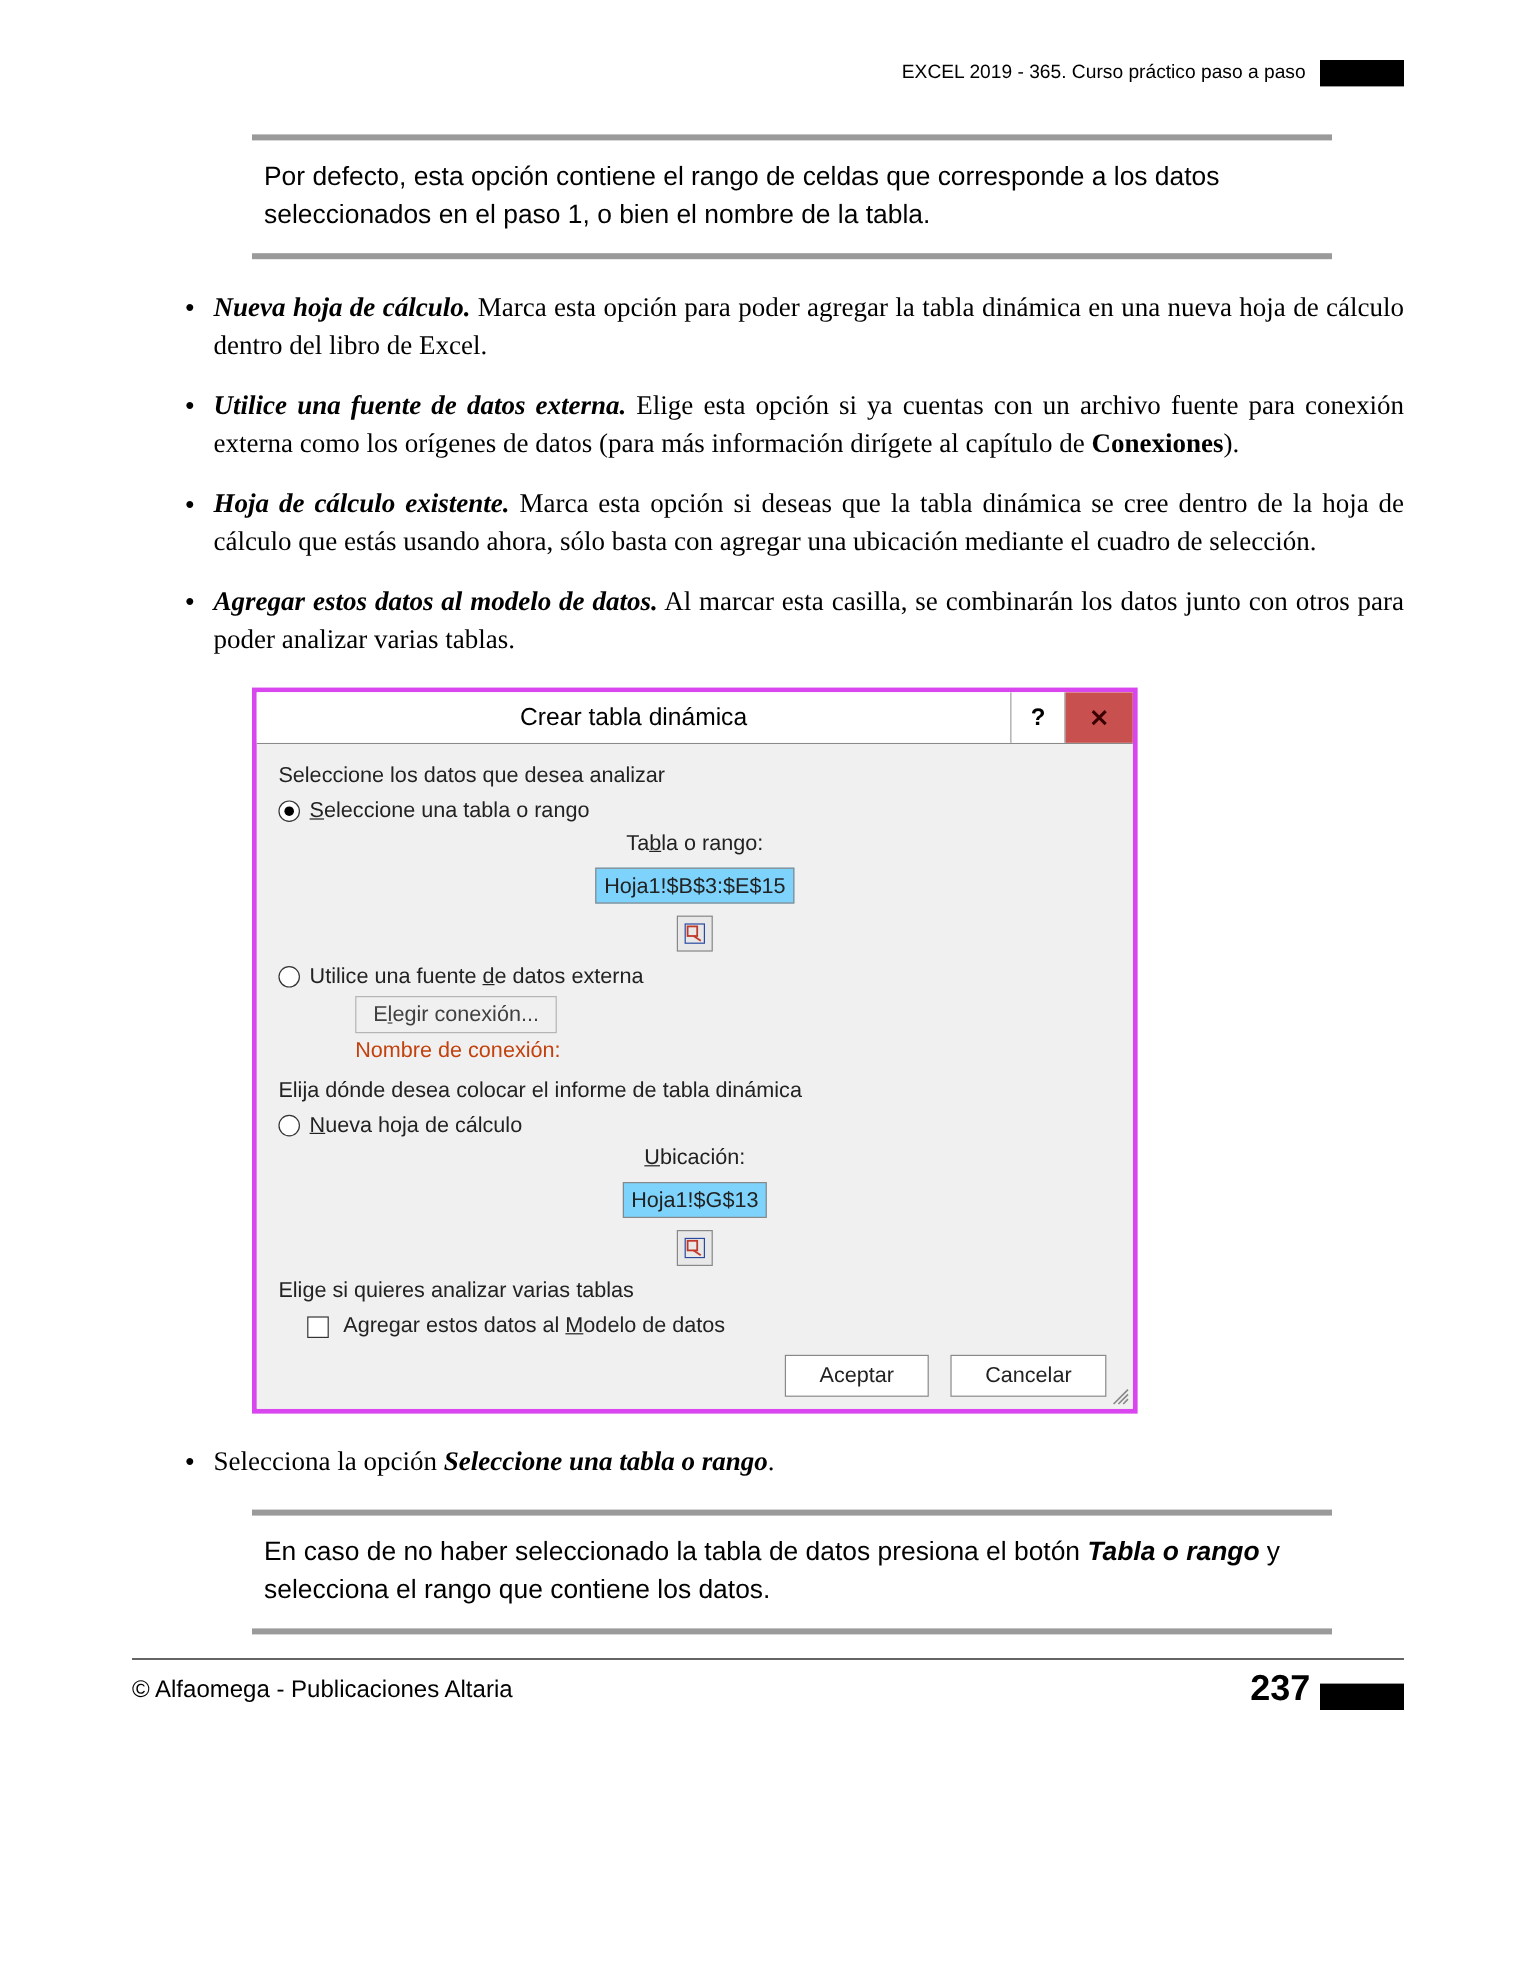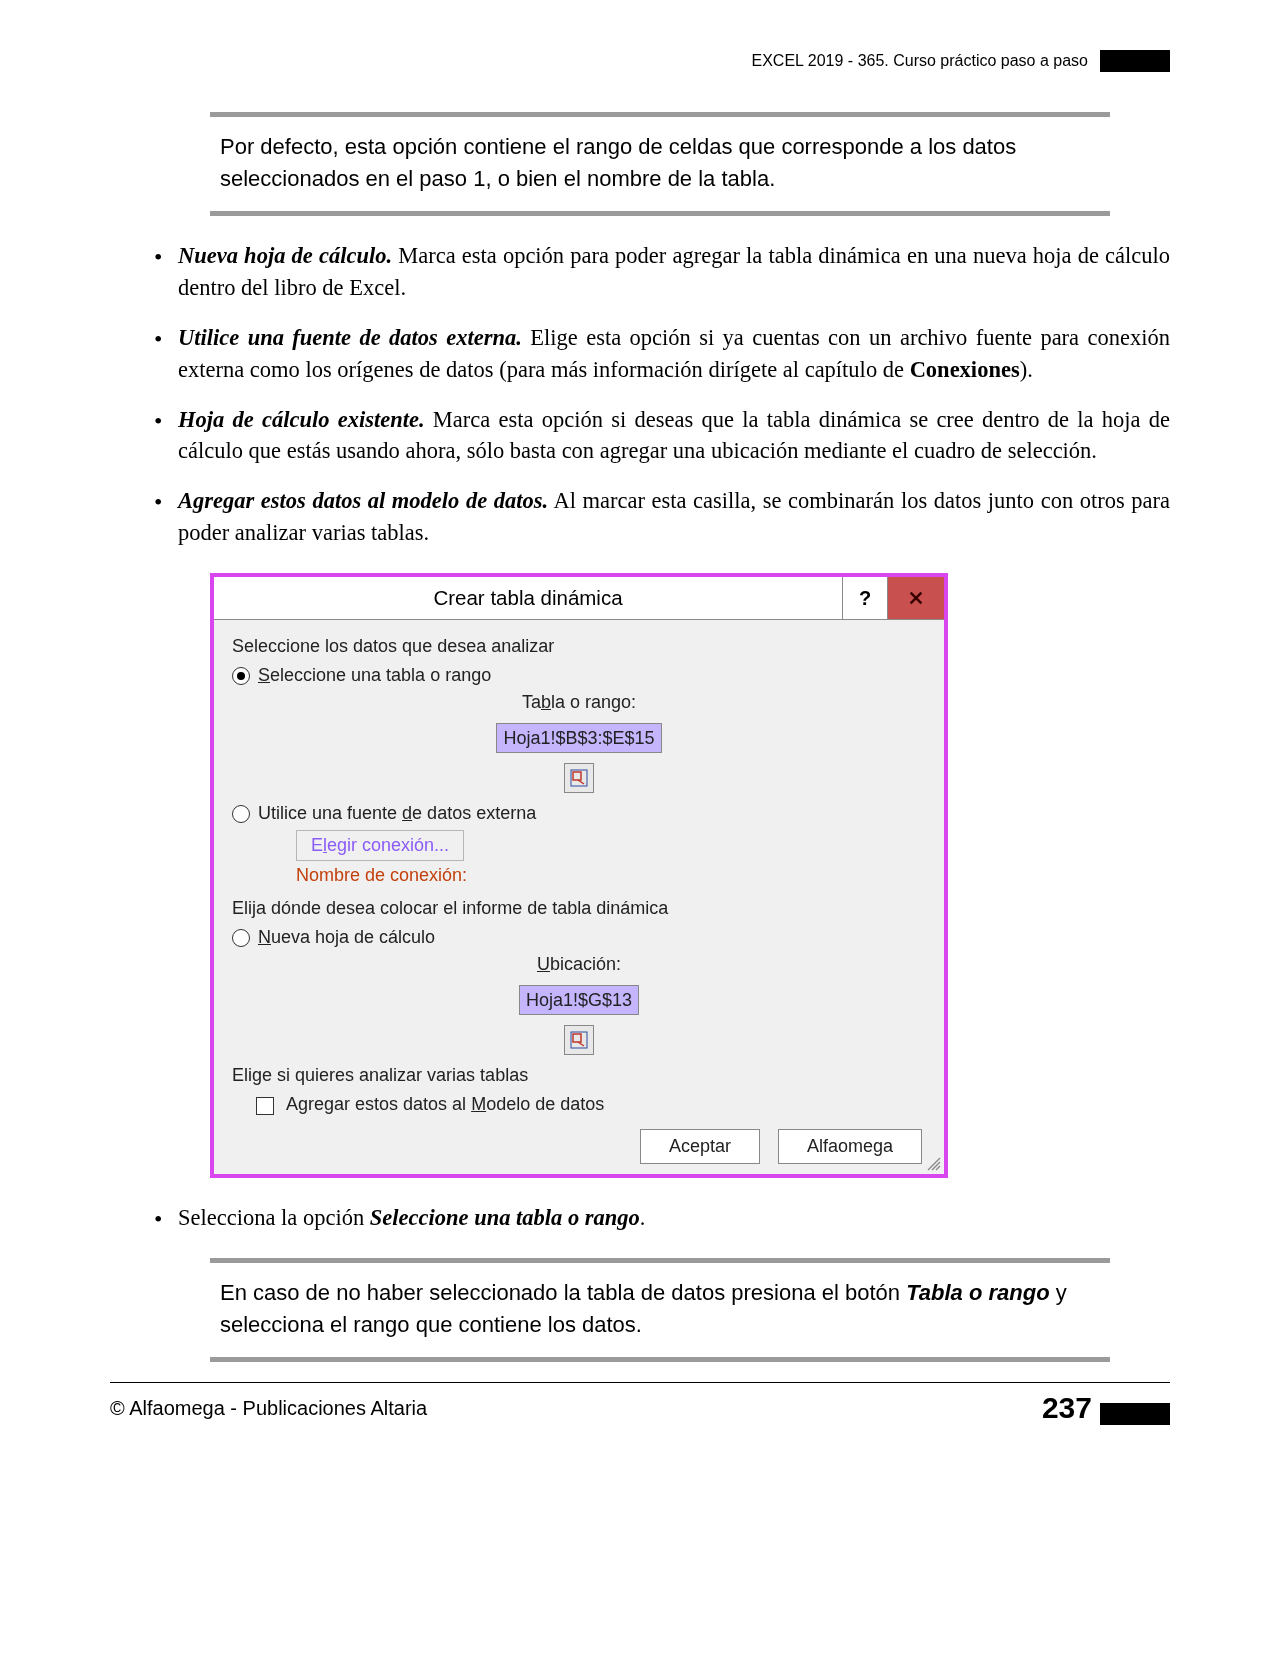--- a/index.html
+++ b/index.html
@@ -144,40 +144,40 @@
     gap: 10px;
     margin: 6px 0 10px 0;
   }
   .dlg-field-label {
     text-align: right;
   }
   .dlg-field-label .u { text-decoration: underline; }
   .dlg-input {
     flex: 1;
     border: 1px solid #888;
-    background: #c4b5fd;
+    background: #7dd3fc;
     height: 28px;
     line-height: 28px;
     padding: 0 6px;
     font-size: 18px;
     font-family: 'Segoe UI', Arial, sans-serif;
   }
   .range-btn {
     width: 28px;
     height: 28px;
     border: 1px solid #888;
     background: #e8e8e8;
     display: inline-flex;
     align-items: center;
     justify-content: center;
   }
   .range-btn svg { width: 18px; height: 18px; }
   .dlg-disabled-btn {
     border: 1px solid #b5b5b5;
-    color: #8b5cf6;
+    color: #404040;
     background: #f0f0f0;
     padding: 4px 14px;
     font-size: 18px;
     display: inline-block;
   }
   .disabled-text { color: #c2410c; margin-top: 4px; }
   .chkbox {
     width: 16px; height: 16px;
     border: 1.5px solid #333;
     background: #fff;
@@ -310,21 +310,21 @@
 
       <div class="dlg-section-label">Elige si quieres analizar varias tablas</div>
 
       <div class="dlg-indent-1" style="margin:6px 0 6px 24px;">
         <span class="chkbox"></span>
         <span><span>Agregar estos datos al </span><span class="u">M</span><span>odelo de datos</span></span>
       </div>
 
       <div class="dlg-buttons">
         <div class="dlg-btn">Aceptar</div>
-        <div class="dlg-btn">Alfaomega</div>
+        <div class="dlg-btn">Cancelar</div>
       </div>
 
       <svg class="resize-grip" viewBox="0 0 16 16">
         <path d="M2 14 L14 2 M6 14 L14 6 M10 14 L14 10" stroke="#888" stroke-width="1.4"></path>
       </svg>
     </div>
   </div>
 
   <ul class="main-list">
     <li>

